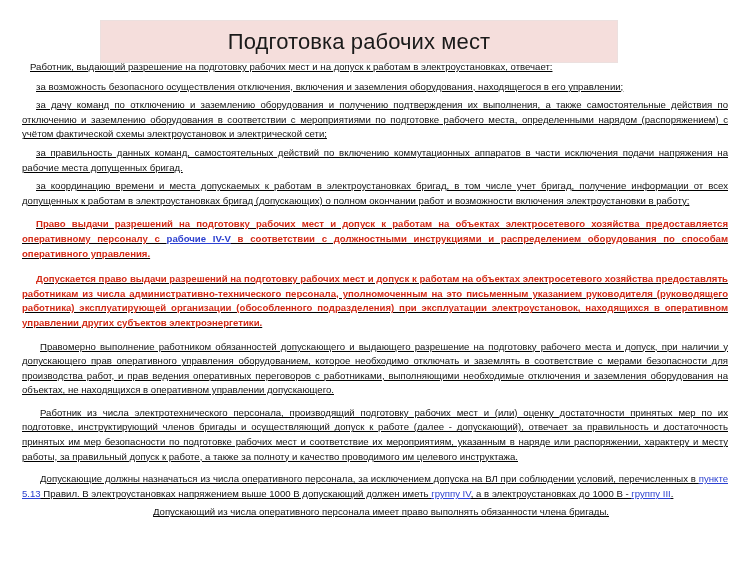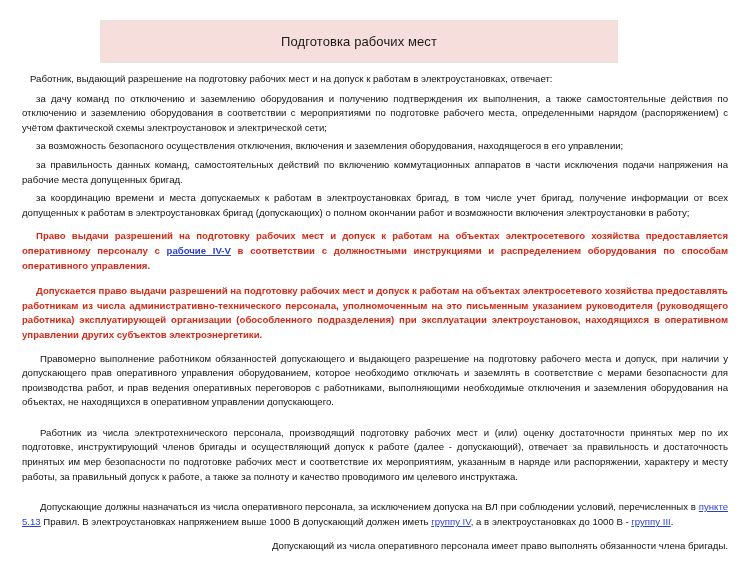--- a/index.html
+++ b/index.html
@@ -30,32 +30,33 @@
     width: 518px;
     height: 43px;
     background: #f5dedc;
     border: 1px solid #ece0df;
     box-sizing: border-box;
     display: flex;
     align-items: center;
     justify-content: center;
   }
   .title-text {
-    font-size: 13px;
+    font-size: 22px;
     color: #1a1a1a;
     letter-spacing: 0.1px;
     white-space: nowrap;
   }
 
   
   .content {
     position: absolute;
     left: 22px;
-    top: 72px;
+    top: 60px;
     width: 706px;
+    text-decoration: underline;
   }
 
   p {
     margin: 0;
     font-size: 9.6px;
     line-height: 14.6px;
     text-align: justify;
     text-justify: inter-word;
     color: #111111;
   }
@@ -75,26 +76,26 @@
     font-weight: bold;
     text-indent: 14px;
   }
   .redblock.first { margin-top: 9px; }
   .redblock.second { margin-top: 11px; margin-bottom: 0; }
 
   .body-par {
     text-indent: 18px;
     margin-top: 9px;
   }
-  .body-par.tight { margin-top: 16px; }
+  .body-par.tight { margin-top: 8px; }
 
   .final-par {
     text-indent: 12px;
-    margin-top: 10px;
-    text-align: right;
+    margin-top: 4px;
+    text-align: center;
   }
 
   a.doclink {
     color: #2b3fcf;
     text-decoration: underline;
   }
   .redblock a.doclink {
     color: #2b3fcf;
     font-weight: bold;
   }
@@ -105,22 +106,22 @@
 <div class="page">
 
   <div class="title-box">
     <span class="title-text">Подготовка рабочих мест</span>
   </div>
 
   <div class="content">
 
     <p class="lead">Работник, выдающий разрешение на подготовку рабочих мест и на допуск к работам в электроустановках, отвечает:</p>
 
+    <p class="bullet">за возможность безопасного осуществления отключения, включения и заземления оборудования, находящегося в его управлении;</p>
     <p class="bullet">за дачу команд по отключению и заземлению оборудования и получению подтверждения их выполнения, а также самостоятельные действия по отключению и заземлению оборудования в соответствии с мероприятиями по подготовке рабочего места, определенными нарядом (распоряжением) с учётом фактической схемы электроустановок и электрической сети;</p>
-    <p class="bullet">за возможность безопасного осуществления отключения, включения и заземления оборудования, находящегося в его управлении;</p>
     <p class="bullet">за правильность данных команд, самостоятельных действий по включению коммутационных аппаратов в части исключения подачи напряжения на рабочие места допущенных бригад.</p>
     <p class="bullet">за координацию времени и места допускаемых к работам в электроустановках бригад, в том числе учет бригад, получение информации от всех допущенных к работам в электроустановках бригад (допускающих) о полном окончании работ и возможности включения электроустановки в работу;</p>
 
     <p class="redblock first"><span>Право выдачи разрешений на подготовку рабочих мест и допуск к работам на объектах электросетевого хозяйства предоставляется оперативному персоналу с </span><a class="doclink" href="#">рабочие IV-V</a><span> в соответствии с должностными инструкциями и распределением оборудования по способам оперативного управления.</span></p>
 
     <p class="redblock second">Допускается право выдачи разрешений на подготовку рабочих мест и допуск к работам на объектах электросетевого хозяйства предоставлять работникам из числа административно-технического персонала, уполномоченным на это письменным указанием руководителя (руководящего работника) эксплуатирующей организации (обособленного подразделения) при эксплуатации электроустановок, находящихся в оперативном управлении других субъектов электроэнергетики.</p>
 
     <p class="body-par">Правомерно выполнение работником обязанностей допускающего и выдающего разрешение на подготовку рабочего места и допуск, при наличии у допускающего прав оперативного управления оборудованием, которое необходимо отключать и заземлять в соответствие с мерами безопасности для производства работ, и прав ведения оперативных переговоров с работниками, выполняющими необходимые отключения и заземления оборудования на объектах, не находящихся в оперативном управлении допускающего.</p>
 
     <p class="body-par tight">Работник из числа электротехнического персонала, производящий подготовку рабочих мест и (или) оценку достаточности принятых мер по их подготовке, инструктирующий членов бригады и осуществляющий допуск к работе (далее - допускающий), отвечает за правильность и достаточность принятых им мер безопасности по подготовке рабочих мест и соответствие их мероприятиям, указанным в наряде или распоряжении, характеру и месту работы, за правильный допуск к работе, а также за полноту и качество проводимого им целевого инструктажа.</p>

